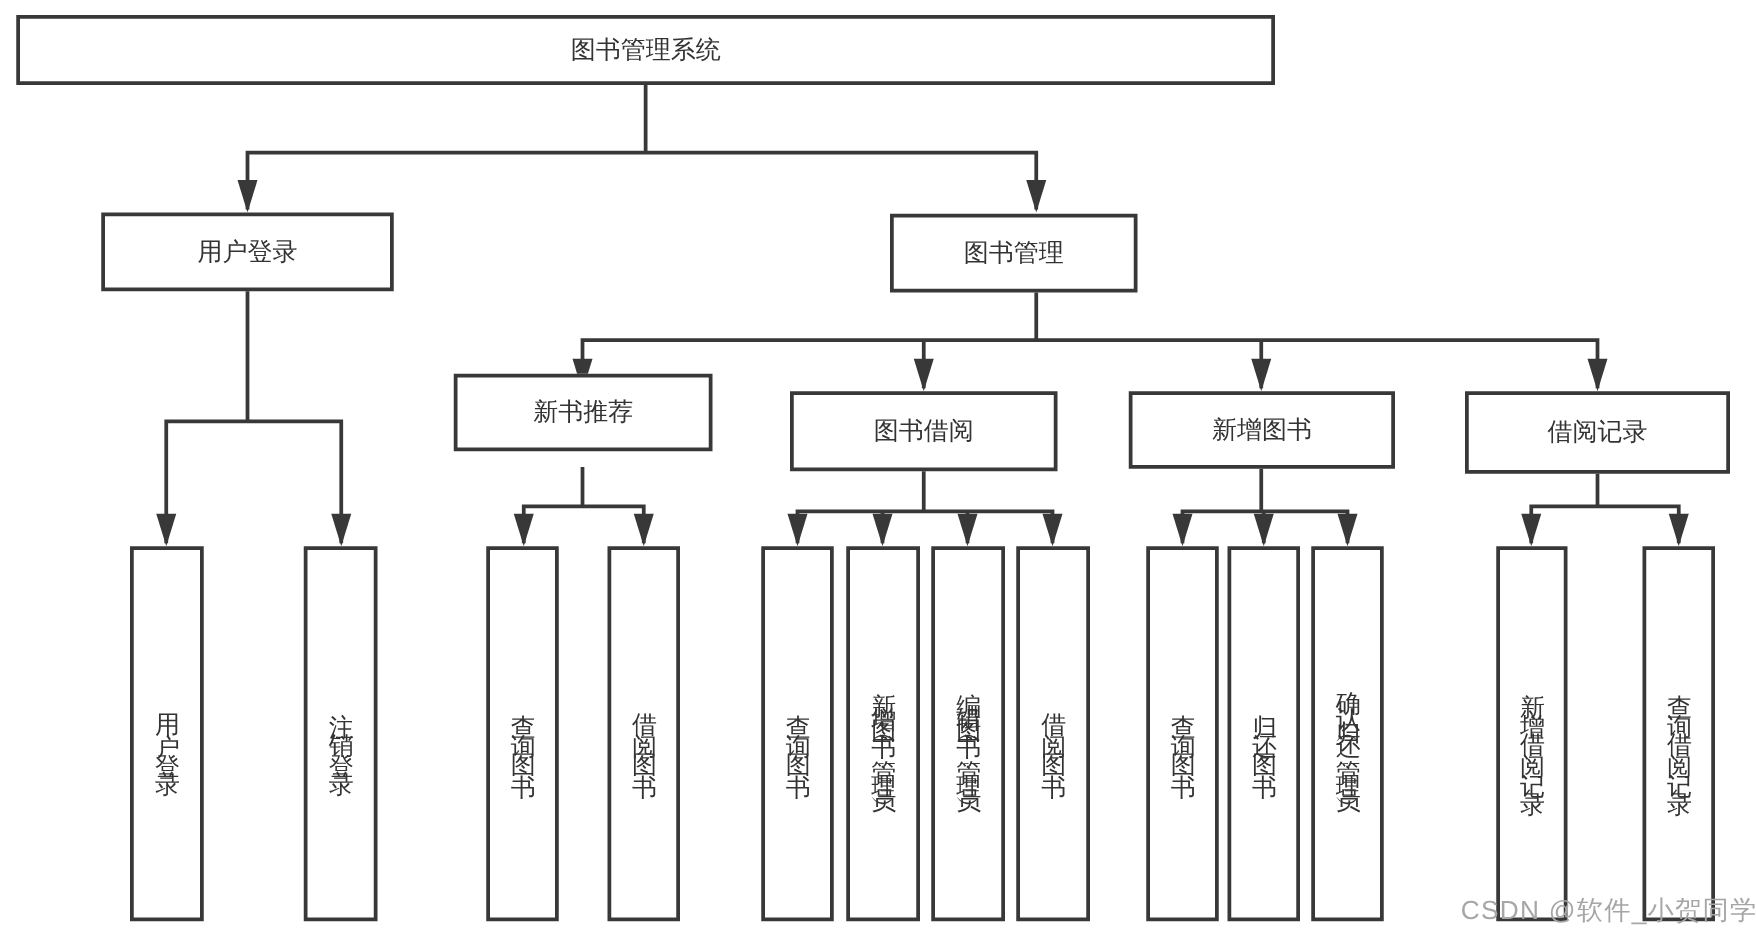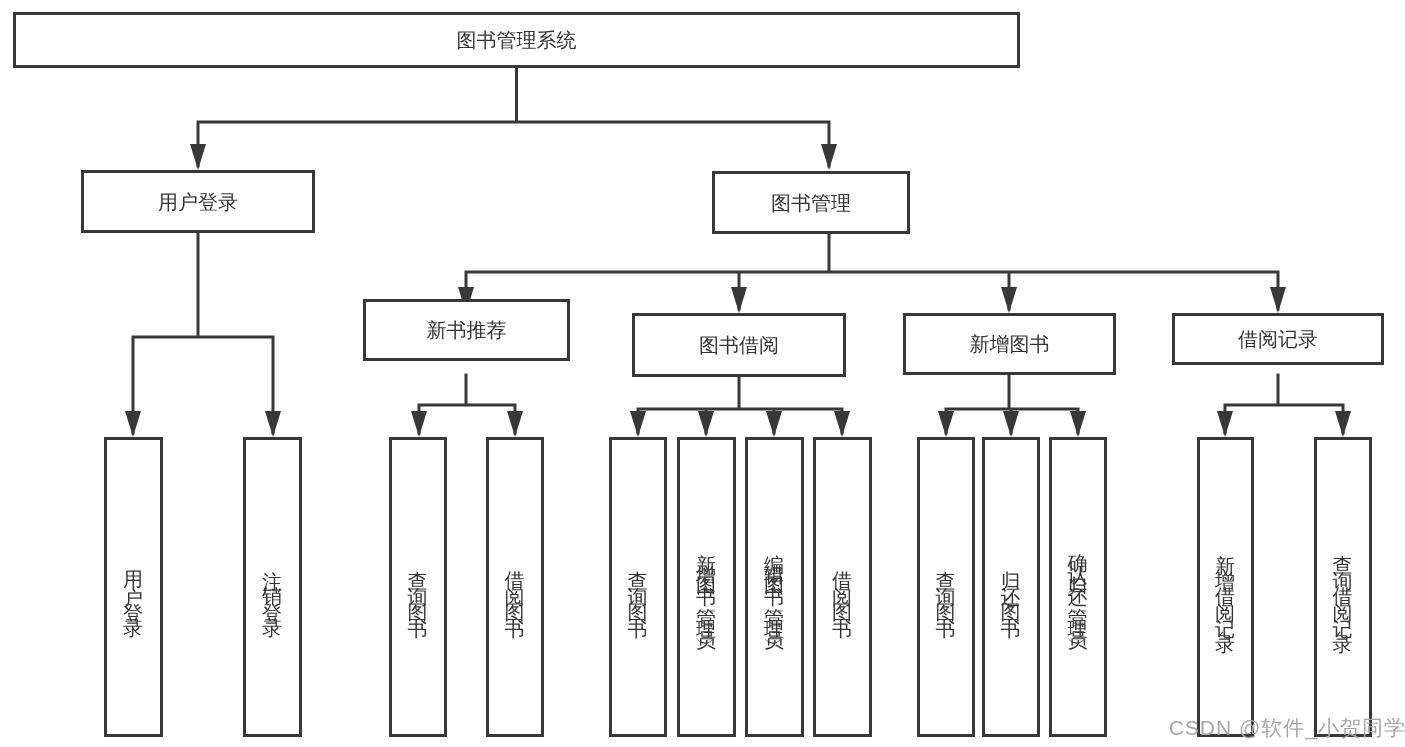--- a/index.html
+++ b/index.html
@@ -83,21 +83,21 @@
 
   <div class="node" style="left:363px;top:299px;width:207px;height:62px">
     <span>新书推荐</span>
   </div>
   <div class="node" style="left:632px;top:313px;width:214px;height:64px">
     <span>图书借阅</span>
   </div>
   <div class="node" style="left:903px;top:313px;width:213px;height:62px">
     <span>新增图书</span>
   </div>
-  <div class="node" style="left:1172px;top:313px;width:212px;height:52px">
+  <div class="node" style="left:1172px;top:313px;width:212px;height:66px">
     <span>借阅记录</span>
   </div>
 
   <div class="node v" style="left:104px;top:437px;width:59px;height:300px">
     <span>用户登录</span>
   </div>
   <div class="node v" style="left:243px;top:437px;width:59px;height:300px">
     <span>注销登录</span>
   </div>
 

